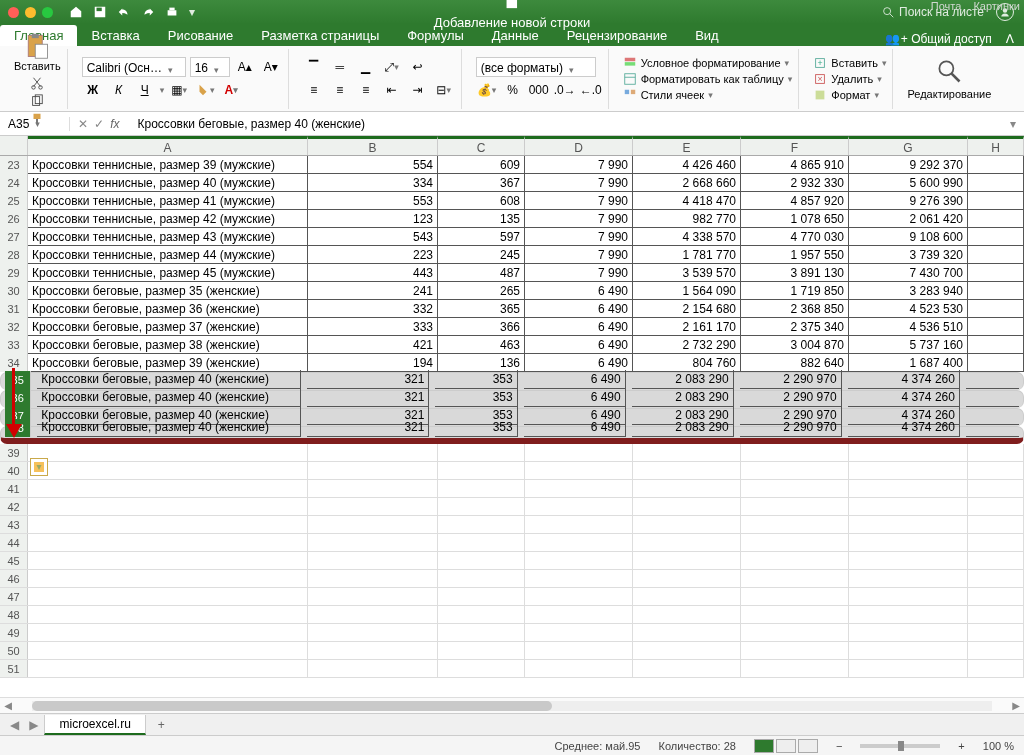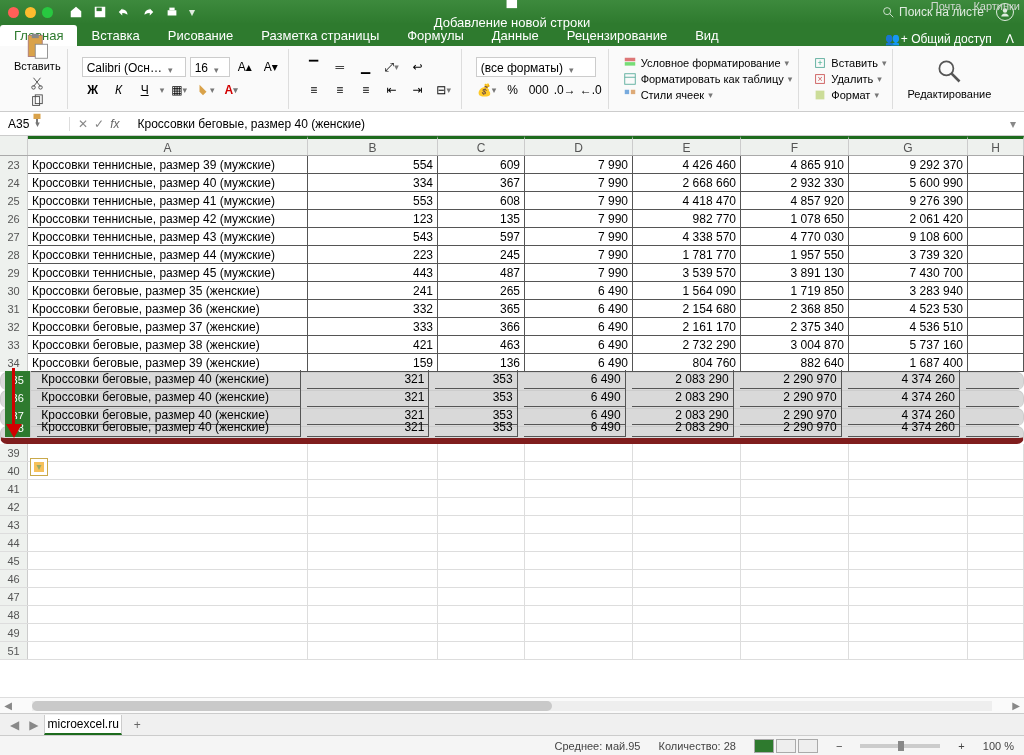--- a/index.html
+++ b/index.html
@@ -72,21 +72,21 @@
   .arrow-line { position: absolute; left: 4px; top: 0; width: 3px; height: 60px; background: #d20000; }
   .arrow-head { position: absolute; left: -2px; top: 56px; width: 0; height: 0; border-left: 8px solid transparent; border-right: 8px solid transparent; border-top: 14px solid #d20000; }
 
   
   .smarttag { position: absolute; left: 30px; top: 322px; width: 18px; height: 18px; background: #fff; border: 1px solid #c9a94a; display: flex; align-items: center; justify-content: center; }
   .smarttag-inner { width: 10px; height: 10px; background: #f6c15b; color: #9a6; font-size: 10px; line-height: 10px; text-align: center; }
 
   
   .sheettabs { position: absolute; bottom: 20px; left: 0; right: 0; height: 22px; background: #f0f0f0; border-top: 1px solid #ccc; display: flex; align-items: center; padding-left: 6px; gap: 2px; font-size: 12px; }
   .nav-arr { color: #888; padding: 0 4px; }
-  .sheettab { background: #fff; border: 1px solid #ccc; border-top: none; padding: 2px 2px; border-bottom: 2px solid #1d6b1d; }
+  .sheettab { background: #fff; border: 1px solid #ccc; border-top: none; padding: 2px 14px; border-bottom: 2px solid #1d6b1d; }
   .addsheet { padding: 2px 10px; color: #666; }
 
   
   .status { position: absolute; bottom: 0; left: 0; right: 0; height: 20px; background: #f5f5f5; border-top: 1px solid #ccc; display: flex; align-items: center; font-size: 11px; color: #444; padding: 0 10px; gap: 18px; justify-content: flex-end; }
   .status-left { margin-right: auto; }
   .view-btns { display: flex; gap: 2px; }
   .vbtn { width: 20px; height: 14px; border: 1px solid #aaa; background: #eee; }
   .vbtn.active { background: #2e7a2e; }
   .zoom-sl { width: 80px; height: 4px; background: #ccc; position: relative; }
   .zoom-th { position: absolute; left: 38px; top: -3px; width: 6px; height: 10px; background: #888; }
@@ -473,21 +473,21 @@
         <div class="cell colC num">463</div>
         <div class="cell colD num">6 490</div>
         <div class="cell colE num">2 732 290</div>
         <div class="cell colF num">3 004 870</div>
         <div class="cell colG num">5 737 160</div>
         <div class="cell colH num"></div>
       </div>
       <div class="row databorder">
         <div class="rowh">34</div>
         <div class="cell colA">Кроссовки беговые, размер 39 (женские)</div>
-        <div class="cell colB num">159</div>
+        <div class="cell colB num">194</div>
         <div class="cell colC num">136</div>
         <div class="cell colD num">6 490</div>
         <div class="cell colE num">804 760</div>
         <div class="cell colF num">882 640</div>
         <div class="cell colG num">1 687 400</div>
         <div class="cell colH num"></div>
       </div>
       <div class="row databorder sel">
         <div class="rowh">35</div>
         <div class="cell colA">Кроссовки беговые, размер 40 (женские)</div>
@@ -637,20 +637,31 @@
         <div class="cell colB"></div>
         <div class="cell colC"></div>
         <div class="cell colD"></div>
         <div class="cell colE"></div>
         <div class="cell colF"></div>
         <div class="cell colG"></div>
         <div class="cell colH"></div>
       </div>
       <div class="row empty">
         <div class="rowh">49</div>
+        <div class="cell colA"></div>
+        <div class="cell colB"></div>
+        <div class="cell colC"></div>
+        <div class="cell colD"></div>
+        <div class="cell colE"></div>
+        <div class="cell colF"></div>
+        <div class="cell colG"></div>
+        <div class="cell colH"></div>
+      </div>
+      <div class="row empty">
+        <div class="rowh">50</div>
         <div class="cell colA"></div>
         <div class="cell colB"></div>
         <div class="cell colC"></div>
         <div class="cell colD"></div>
         <div class="cell colE"></div>
         <div class="cell colF"></div>
         <div class="cell colG"></div>
         <div class="cell colH"></div>
       </div>
       <div class="row empty">

